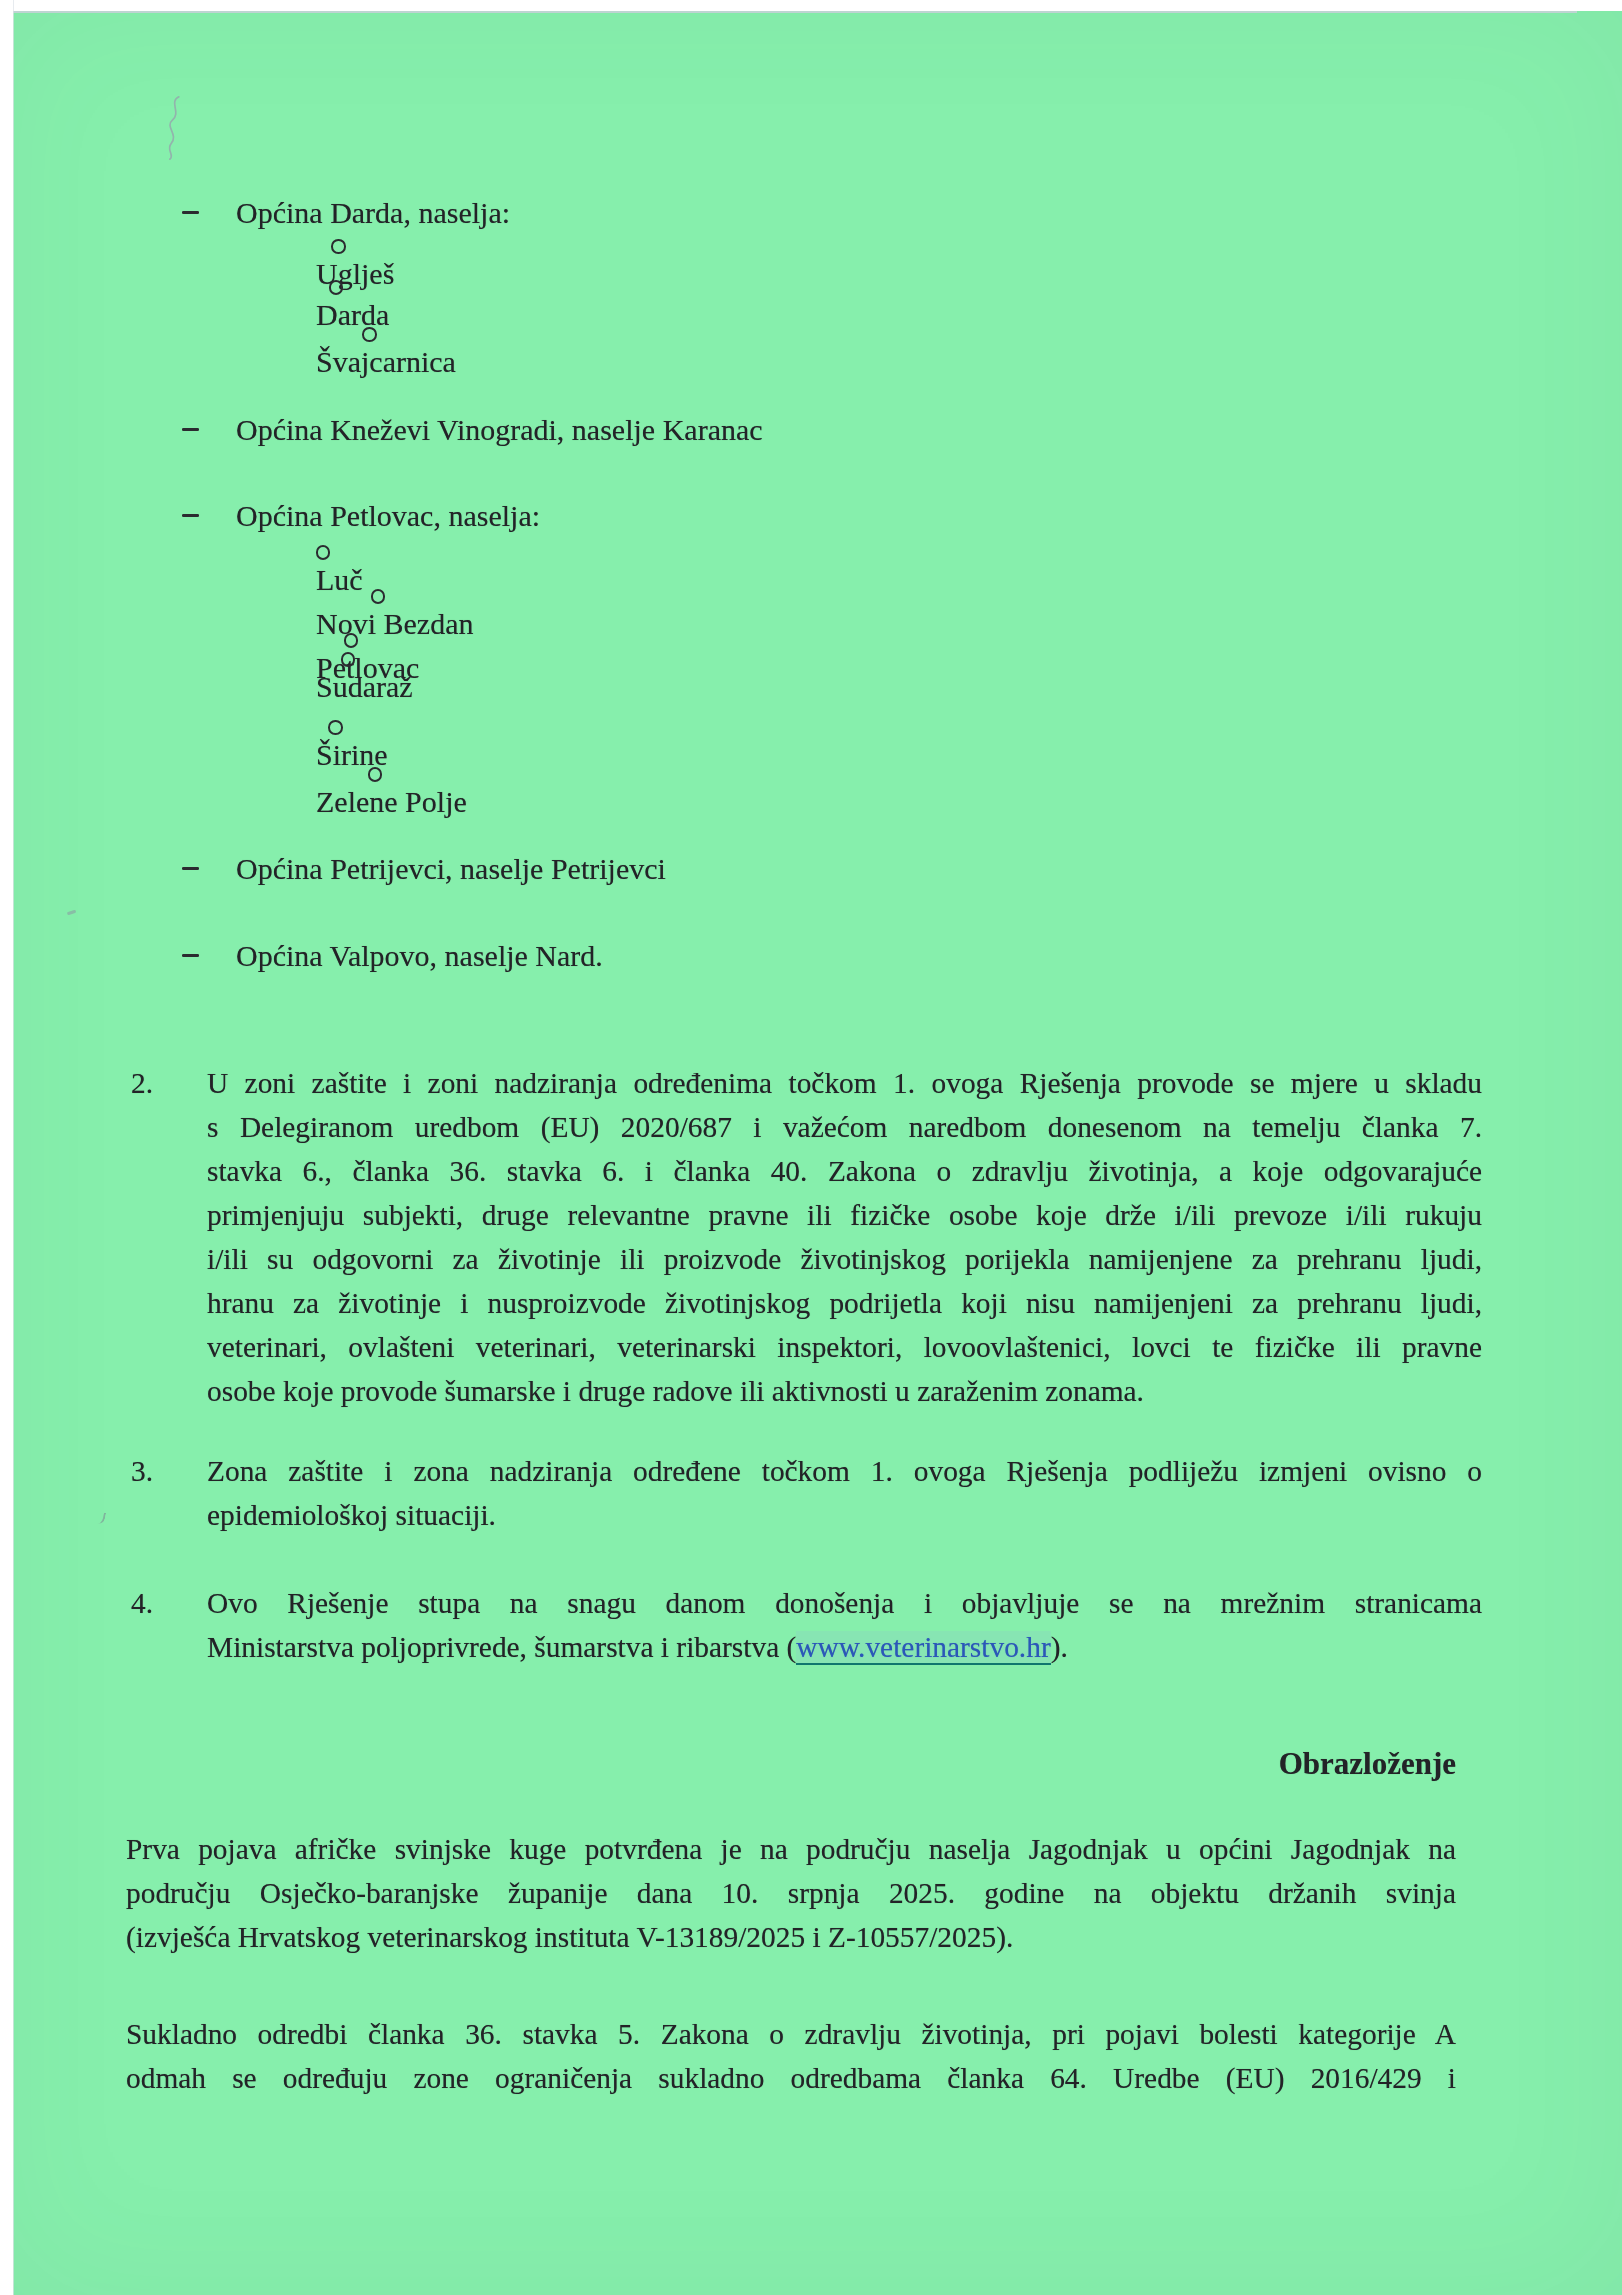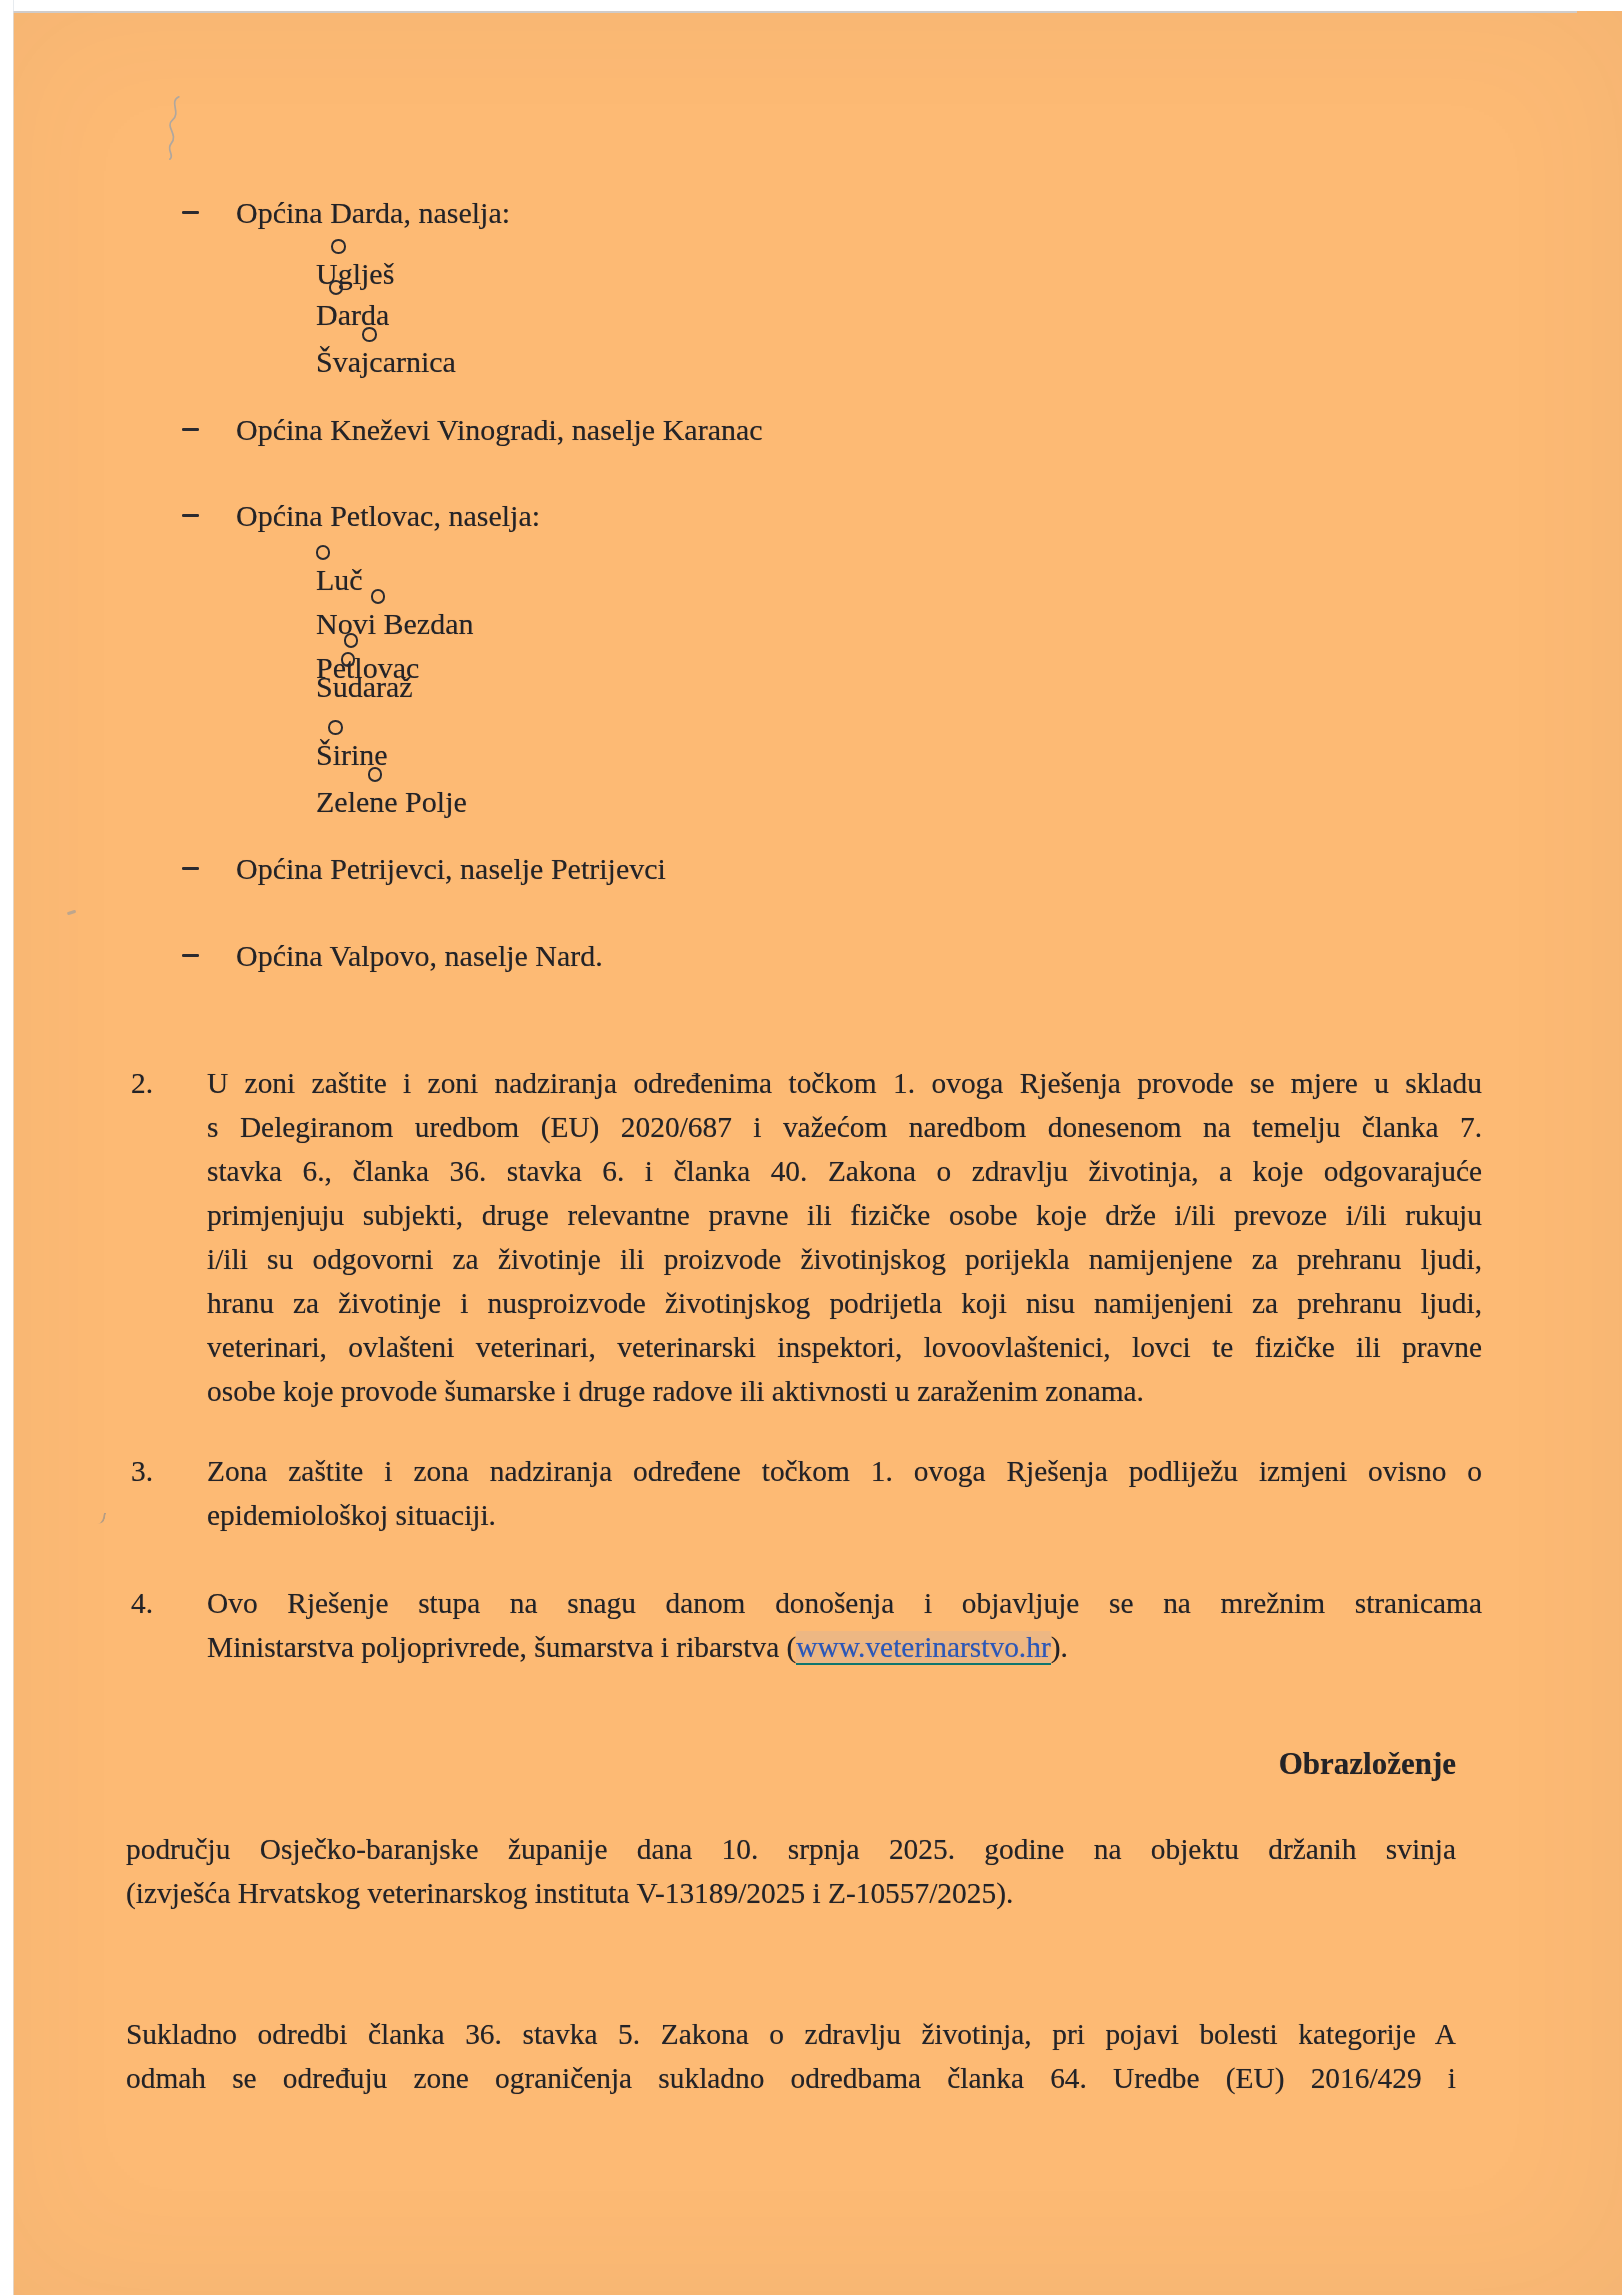--- a/index.html
+++ b/index.html
@@ -1,19 +1,19 @@
 <!DOCTYPE html>
 <html lang="hr" style="font-size:10.5px"><head>
 <meta charset="utf-8">
 <style>
   html,body{margin:0;padding:0;background:#e9ebee;}
   .page{
     position:relative;
     width:1623px;height:2295px;
-    background:#fdba74;
+    background:#86efac;
     overflow:hidden;
     font-family:"Liberation Serif","DejaVu Serif",serif;
     color:#232327;
     box-shadow:inset 0 0 144px rgba(60,80,110,0.06);
     text-shadow:0 0 0.7px rgba(25,25,35,0.45);
   }
   
   .scan-edge-top{position:absolute;top:0;left:0;width:1623px;height:10.5px;background:#ffffff;}
   .scan-edge-top-line{position:absolute;top:10.5px;left:0;width:1577px;height:2px;background:#c9d0d9;opacity:.85;}
   .scan-edge-left{position:absolute;top:0;left:0;width:13px;height:2295px;background:#ffffff;}
@@ -149,20 +149,21 @@
     <span class="num">4.</span>
     <div class="lines">
       <div class="pline">Ovo Rješenje stupa na snagu danom donošenja i objavljuje se na mrežnim stranicama</div>
       <div class="pline plain"><span>Ministarstva poljoprivrede, šumarstva i ribarstva (</span><a class="link">www.veterinarstvo.hr</a><span>).</span></div>
     </div>
   </div>
 
   <div class="heading" style="top:1742px">Obrazloženje</div>
 
   <div class="freepara" style="top:1827px">
+    <div class="pline">Prva pojava afričke svinjske kuge potvrđena je na području naselja Jagodnjak u općini Jagodnjak na</div>
     <div class="pline">području Osječko-baranjske županije dana 10. srpnja 2025. godine na objektu držanih svinja</div>
     <div class="pline plain">(izvješća Hrvatskog veterinarskog instituta V-13189/2025 i Z-10557/2025).</div>
   </div>
 
   <div class="freepara" style="top:2012px">
     <div class="pline">Sukladno odredbi članka 36. stavka 5. Zakona o zdravlju životinja, pri pojavi bolesti kategorije A</div>
     <div class="pline">odmah se određuju zone ograničenja sukladno odredbama članka 64. Uredbe (EU) 2016/429 i</div>
   </div>
 
 </div>

